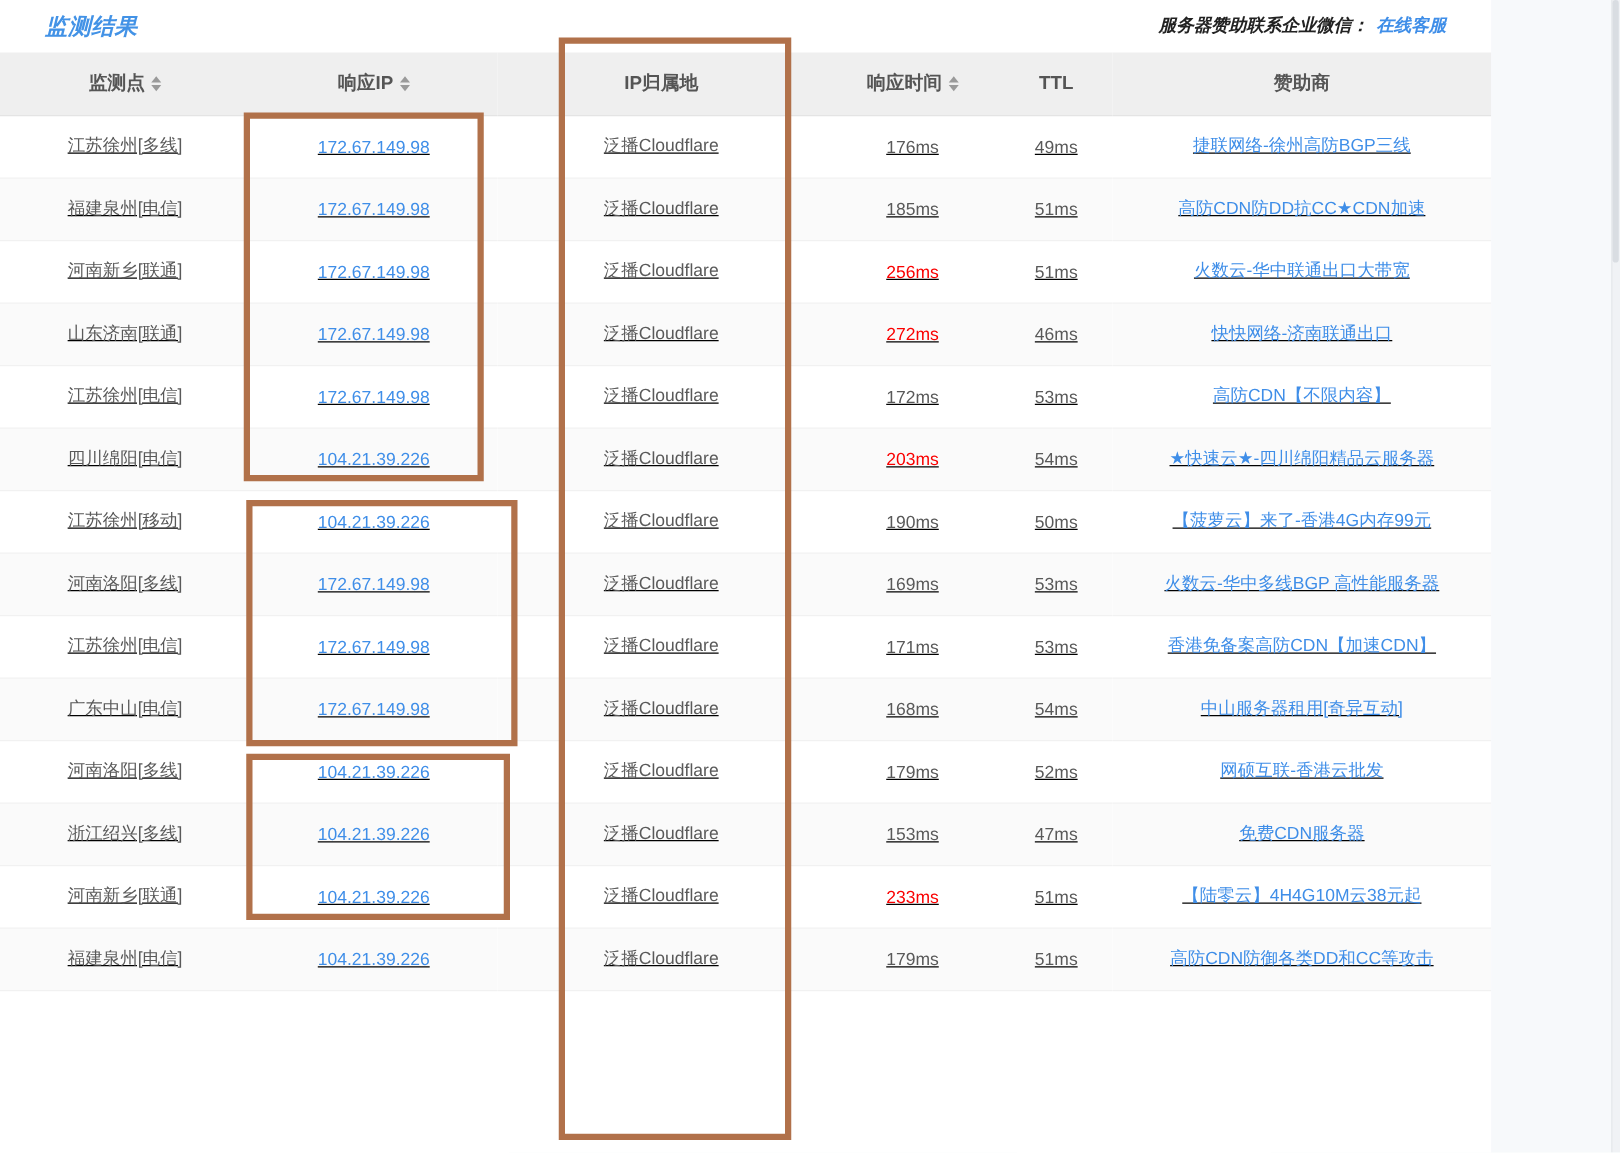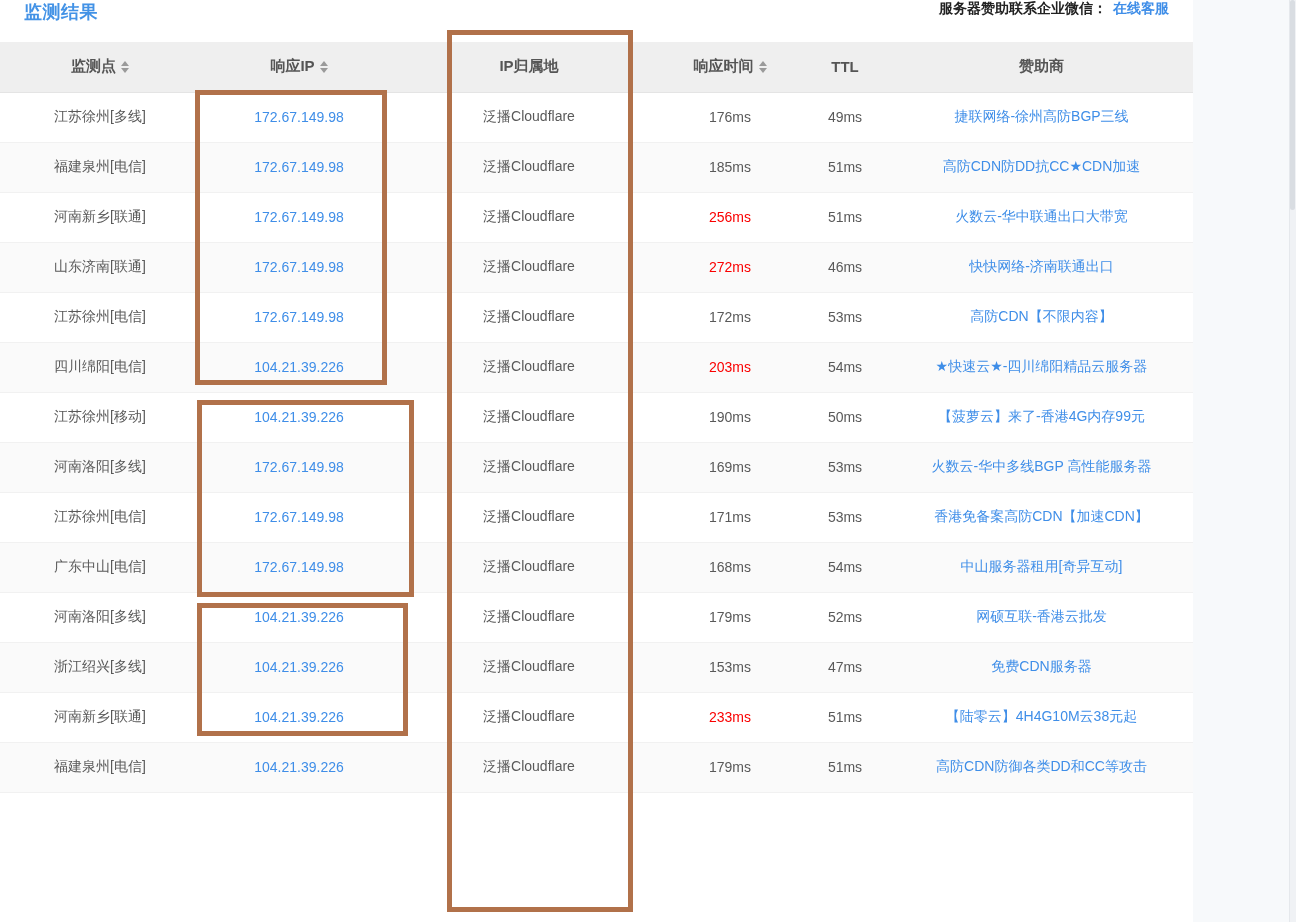--- a/index.html
+++ b/index.html
@@ -10,22 +10,22 @@
     position:relative;
   }
   .content {
     position:absolute; left:0; top:0;
     width:1193px; height:942px;
     background:#ffffff;
   }
   
   .topbar {
     height:42px;
-    display:flex; justify-content:space-between;
-    padding:0 24px; background:#ffffff;
+    display:flex; align-items:center; justify-content:space-between;
+    padding:0 36px; background:#ffffff;font-style:italic;
   }
   .page-title {
     font-size:18px; font-weight:bold; color:#4292e6; letter-spacing:.5px;
   }
   .sponsor-line { font-size:14px; font-weight:bold; color:#222; }
   .sponsor-line a {
     color:#3f8ee8; text-decoration:none; font-weight:bold; margin-left:6px; cursor:pointer;
   }
   
   table {
@@ -41,21 +41,21 @@
   .th-inner { display:inline-flex; align-items:center; gap:5px; }
   .sort-icon { display:inline-flex; flex-direction:column; align-items:center; }
   .tri-up {
     width:0; height:0; border-left:4px solid transparent; border-right:4px solid transparent;
     border-bottom:5px solid #9a9a9a; margin-bottom:2px;
   }
   .tri-down {
     width:0; height:0; border-left:4px solid transparent; border-right:4px solid transparent;
     border-top:5px solid #9a9a9a;
   }
-  tbody tr { height:50px; background:#ffffff; border-bottom:1px solid #f1f1f1; }
+  tbody tr { height:50px; background:#ffffff; border-bottom:1px solid #f1f1f1;text-decoration:underline; }
   tbody tr:nth-child(even) { background:#fafafa; }
   td {
     font-size:14px; color:#595959; text-align:center;
     white-space:nowrap; overflow:hidden;
   }
   td a.link { color:#3f8ee8; text-decoration:none; cursor:pointer; }
   td.alert { color:#fa0000; }
   
   .annotation-layer {
     position:absolute; left:0; top:0; width:1296px; height:922px;

